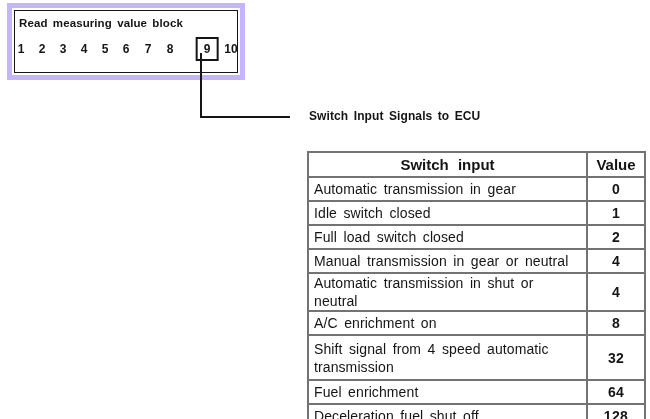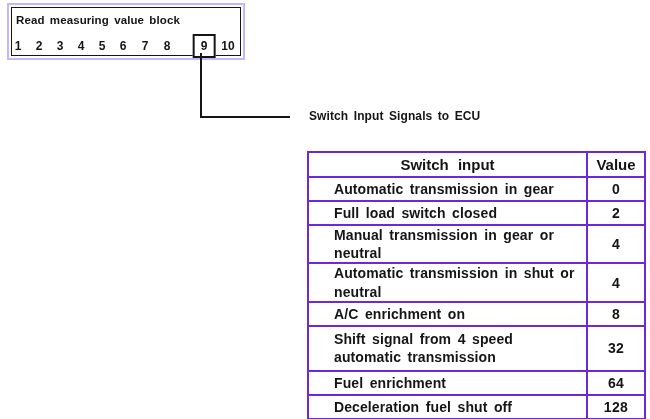--- a/index.html
+++ b/index.html
@@ -16,22 +16,22 @@
     color: #151515;
     overflow: hidden;
   }
 
   
   .value-block {
     position: absolute;
     left: 7px;
     top: 3px;
     width: 238px;
-    height: 57px;
-    border: 2px solid #c4b5fd;
+    height: 77px;
+    border: 5px solid #c4b5fd;
     box-sizing: border-box;
     background: #ffffff;
   }
   .value-block-inner {
     position: absolute;
     left: 2px;
     top: 2px;
     right: 2px;
     bottom: 2px;
     border: 1.5px solid #151515;
@@ -102,48 +102,47 @@
     position: absolute;
     left: 307px;
     top: 151px;
     width: 337px;
     border-collapse: collapse;
     table-layout: fixed;
     background: #ffffff;
   }
   .switch-table th,
   .switch-table td {
-    border: 2px solid #6d28d9;
+    border: 2px solid #737373;
     padding: 0;
     box-sizing: border-box;
     margin-top: 16px;
   }
   .switch-table col.c1 { width: 279px; }
   .switch-table col.c2 { width: 58px; }
   .switch-table th {
     height: 25px;
     font-size: 15px;
     font-weight: 700;
     text-align: center;
     vertical-align: middle;
     word-spacing: 5px;
   }
   .switch-table td {
     height: 24px;
     font-size: 14px;
     vertical-align: middle;
   }
   .switch-table td.c-input {
-    padding-left: 25px;
+    padding-left: 5px;
     padding-right: 6px;
     text-align: left;
     letter-spacing: 0.1px;
     word-spacing: 2.5px;
     line-height: 1.3;
-    font-weight: bold;
   }
   .switch-table td.c-value {
     text-align: center;
     font-weight: 700;
     letter-spacing: 0.3px;
   }
   .switch-table tr.tall td {
     height: 45px;
   }
 </style>
@@ -184,20 +183,24 @@
         <th>Switch input</th>
         <th>Value</th>
       </tr>
     </thead>
     <tbody>
         <tr>
     <td class="c-input">Automatic transmission in gear</td>
     <td class="c-value">0</td>
   </tr>
         <tr>
+    <td class="c-input">Idle switch closed</td>
+    <td class="c-value">1</td>
+  </tr>
+        <tr>
     <td class="c-input">Full load switch closed</td>
     <td class="c-value">2</td>
   </tr>
         <tr>
     <td class="c-input">Manual transmission in gear or neutral</td>
     <td class="c-value">4</td>
   </tr>
         <tr>
     <td class="c-input">Automatic transmission in shut or neutral</td>
     <td class="c-value">4</td>

